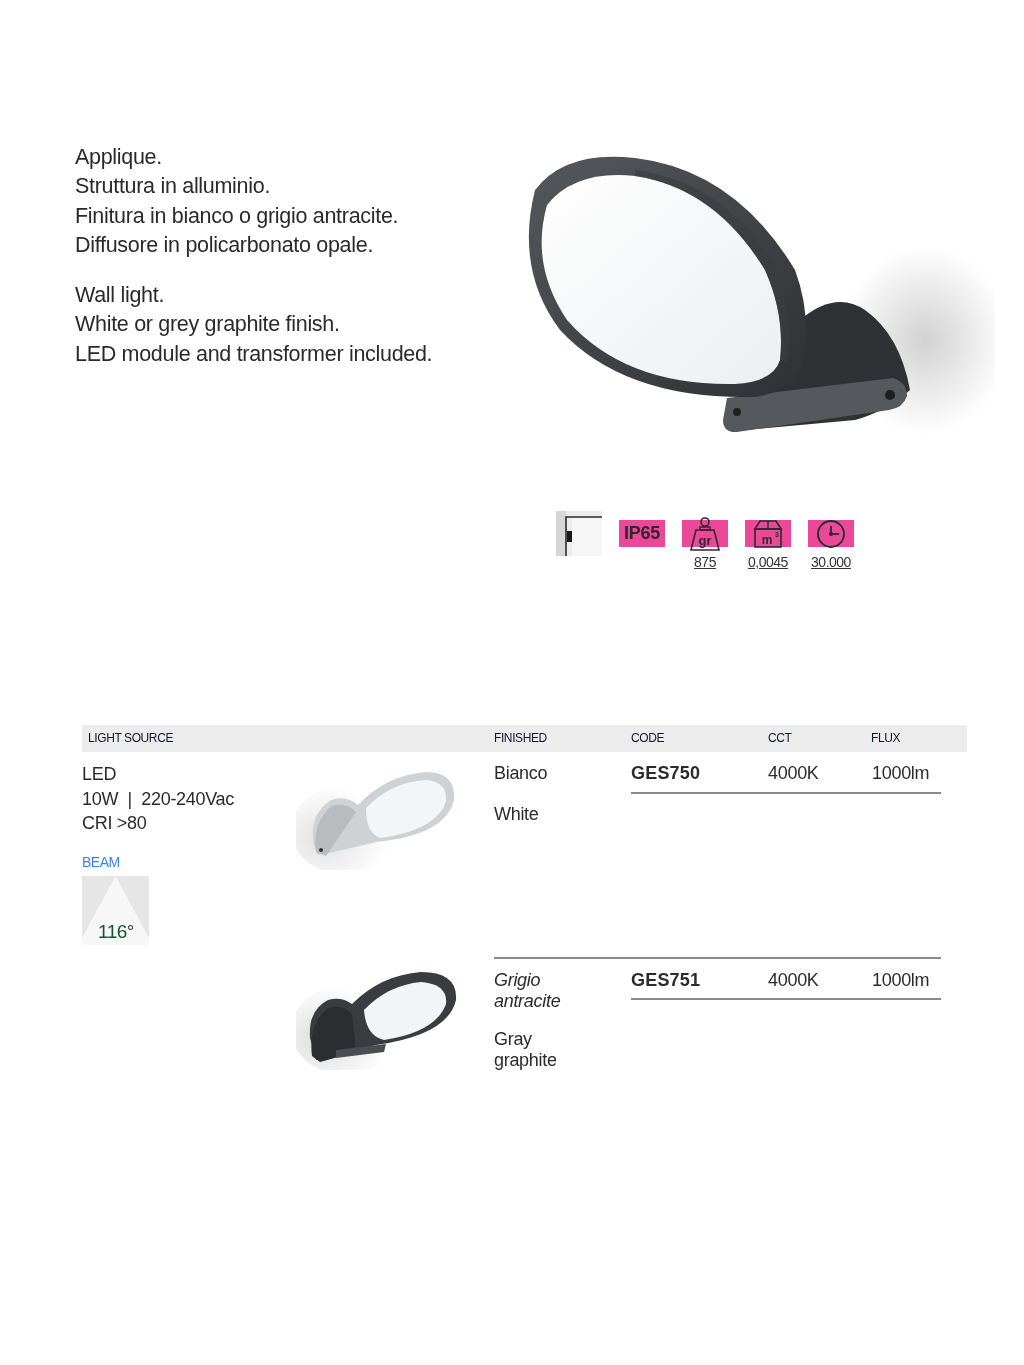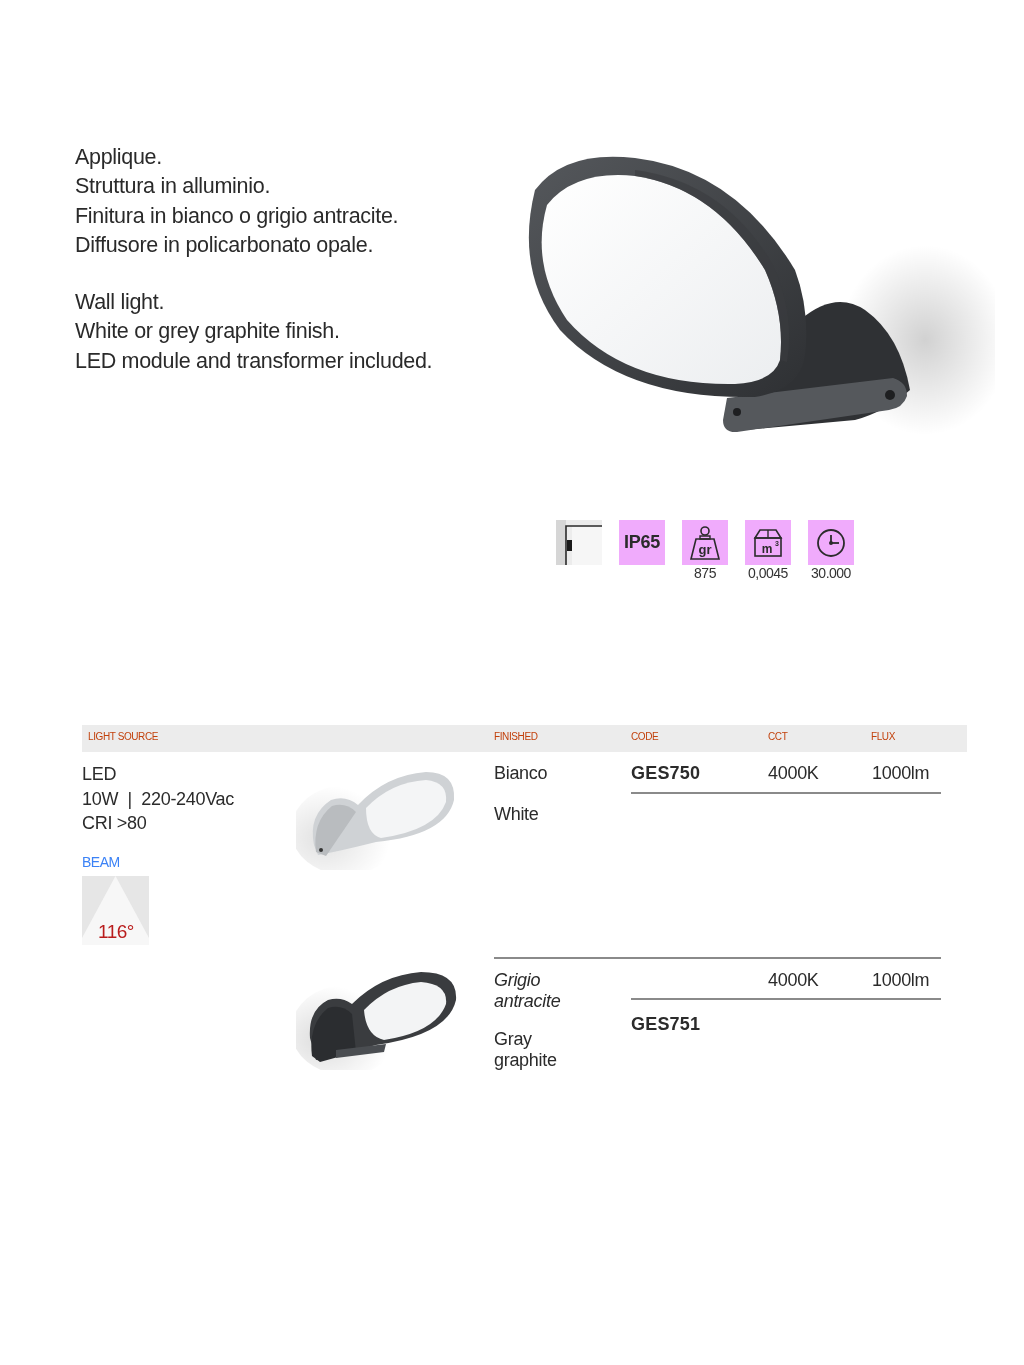--- a/index.html
+++ b/index.html
@@ -1,38 +1,38 @@
 <!DOCTYPE html>
 <html><head>
 <meta charset="utf-8">
 <style>
   * { box-sizing: border-box; margin: 0; padding: 0; }
   html, body { width: 1024px; height: 1365px; background: #ffffff; overflow: hidden; }
   body { position: relative; font-family: "Liberation Sans", sans-serif; color: #2b2b2b; }
 
   .desc { position: absolute; left: 75px; top: 143px; font-size: 21.5px; line-height: 29.3px; color: #2a2a2a; letter-spacing: -0.3px; }
-  .desc .para + .para { margin-top: 28px; }
+  .desc .para + .para { margin-top: 21px; }
   .desc .line { display: block; white-space: nowrap; }
 
   .hero { position: absolute; left: 505px; top: 150px; width: 490px; height: 290px; }
 
   .icons { position: absolute; left: 556px; top: 520px; display: flex; gap: 17px; }
   .icon-col { width: 46px; display: flex; flex-direction: column; align-items: center; }
-  .icon-box { width: 46px; height: 45px; background: #f0abfc; display: flex; align-items: center; justify-content: center; position: relative; }
+  .icon-box { width: 46px; height: 27px; background: #ec4899; display: flex; align-items: center; justify-content: center; position: relative; }
   .icon-box.ip { font-weight: bold; font-size: 18px; color: #2b2b2b; letter-spacing: -0.3px; }
-  .icon-val { font-size: 14px; color: #333; letter-spacing: -0.5px; height: 16px; white-space: nowrap; }
+  .icon-val { margin-top: 7px; font-size: 14px; color: #333; letter-spacing: -0.5px; height: 16px; white-space: nowrap; text-decoration: underline; }
 
   .table-header { position: absolute; left: 82px; top: 725px; width: 885px; height: 27px; background: #ececec; }
-  .th { position: absolute; top: 731px; font-size: 10px; color: #c2410c; letter-spacing: -0.4px; }
+  .th { position: absolute; top: 731px; font-size: 12px; color: #0f172a; letter-spacing: -0.4px; }
 
   .src { position: absolute; left: 82px; top: 762px; font-size: 18px; line-height: 24.5px; color: #2b2b2b; letter-spacing: -0.3px; }
   .beam-label { position: absolute; left: 82px; top: 854px; font-size: 14px; color: #3b82f6; letter-spacing: -0.5px; }
   .beam-box { position: absolute; left: 82px; top: 876px; width: 67px; height: 69px; background: #e6e6e6; overflow: hidden; }
   .beam-box svg { position: absolute; left: 0; top: 0; }
-  .beam-val { position: absolute; left: 16px; bottom: 2px; font-size: 19px; color: #b91c1c; letter-spacing: -0.5px; }
+  .beam-val { position: absolute; left: 16px; bottom: 2px; font-size: 19px; color: #14532d; letter-spacing: -0.5px; }
 
   .thumb { position: absolute; width: 170px; height: 110px; }
 
   .cell { position: absolute; font-size: 18px; color: #2b2b2b; letter-spacing: -0.3px; line-height: 21px; }
   .cell.code { font-weight: bold; letter-spacing: 0.2px; }
   .rule { position: absolute; height: 2px; background: #8a8a8a; }
 </style>
 </head>
 <body>
 
@@ -201,16 +201,16 @@
   </svg>
 </div>
 <div class="cell" style="left:494px; top:970px;font-style:italic;">
   <div>Grigio</div>
   <div>antracite</div>
 </div>
 <div class="cell" style="left:494px; top:1029px;">
   <div>Gray</div>
   <div>graphite</div>
 </div>
-<div class="cell code" style="left:631px; top:1014px;">GES751</div>
+<div class="cell code" style="left:631px; top:970px;">GES751</div>
 <div class="cell" style="left:768px; top:970px;">4000K</div>
 <div class="cell" style="left:872px; top:970px;">1000lm</div>
 <div class="rule" style="left:631px; top:998px; width:310px;"></div>
 
 </body></html>

